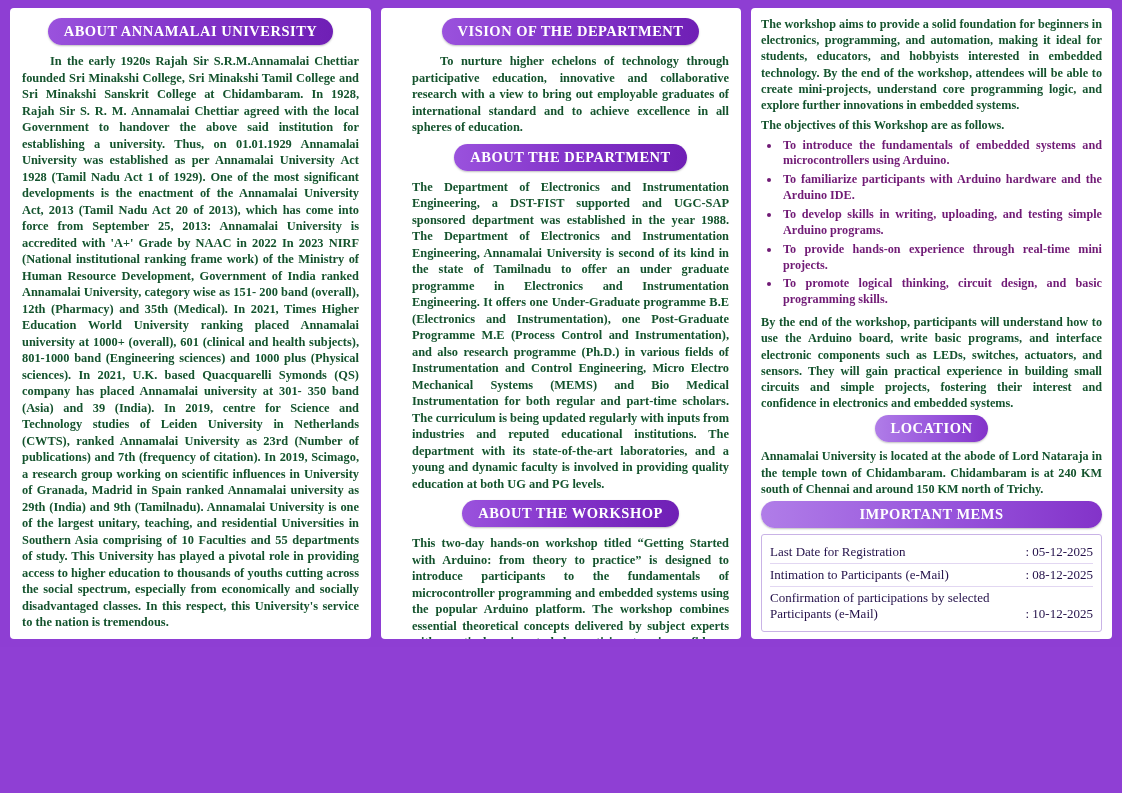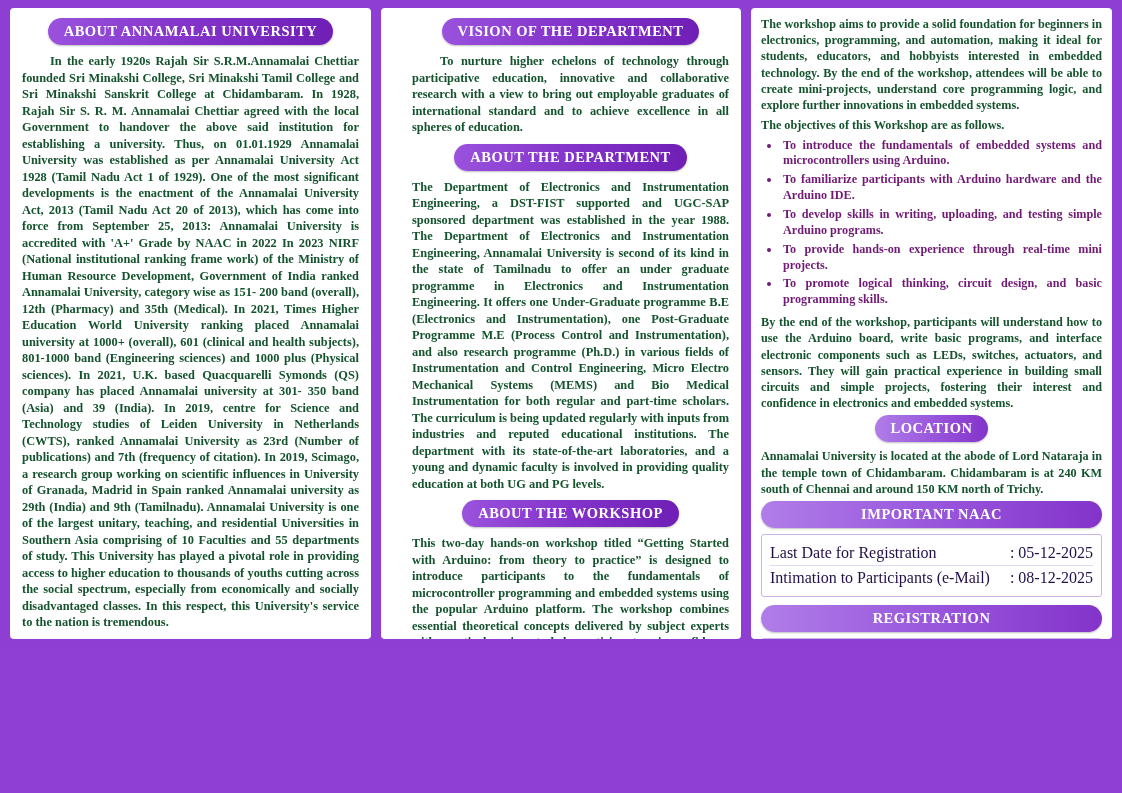--- a/index.html
+++ b/index.html
@@ -71,21 +71,21 @@
   .dates-box{
     border:1px solid #c9b3e6;
     border-radius:3px;
     padding:6px 8px;
     margin-bottom:8px;
   }
   .date-row{
     display:flex;
     justify-content:space-between;
     align-items:flex-end;
-    font-size:16px;
+    font-size:13px;
     color:#231049;
     padding:3px 0;
     border-bottom:1px solid #e2d7f2;
     gap:8px;
   }
   .date-row:last-child{border-bottom:none;}
   .date-row .lbl{flex:1;}
   .date-row .val{white-space:nowrap;font-weight:normal;}
   .reg-box{
     border:1px solid #c9b3e6;
@@ -131,29 +131,33 @@
       <li>To familiarize participants with Arduino hardware and the Arduino IDE.</li>
       <li>To develop skills in writing, uploading, and testing simple Arduino programs.</li>
       <li>To provide hands-on experience through real-time mini projects.</li>
       <li>To promote logical thinking, circuit design, and basic programming skills.</li>
     </ul>
     <p class="body">By the end of the workshop, participants will understand how to use the Arduino board, write basic programs, and interface electronic components such as LEDs, switches, actuators, and sensors. They will gain practical experience in building small circuits and simple projects, fostering their interest and confidence in electronics and embedded systems.</p>
 
     <div class="banner banner-purple-light" style="margin-left:auto;margin-right:auto;">LOCATION</div>
     <p class="body">Annamalai University is located at the abode of Lord Nataraja in the temple town of Chidambaram. Chidambaram is at 240 KM south of Chennai and around 150 KM north of Trichy.</p>
 
-    <div class="banner banner-purple-light" style="width:auto;display:block;">IMPORTANT NAAC</div>
+    <div class="banner banner-purple-light" style="width:auto;display:block;">IMPORTANT MEMS</div>
     <div class="dates-box">
       <div class="date-row">
         <span class="lbl">Last Date for Registration</span>
         <span class="val">: 05-12-2025</span>
       </div>
       <div class="date-row">
         <span class="lbl">Intimation to Participants (e-Mail)</span>
         <span class="val">: 08-12-2025</span>
+      </div>
+      <div class="date-row">
+        <span class="lbl">Confirmation of participations by  selected Participants (e-Mail)</span>
+        <span class="val">: 10-12-2025</span>
       </div>
     </div>
 
     <div class="banner banner-purple-light" style="width:auto;display:block;">REGISTRATION</div>
     <div class="reg-box">
       <ul class="bullets small">
         <li>No Registration Fee</li>
         <li>Selection is limited to 50 participants based on First Come First Serve basis</li>
       </ul>
     </div>

